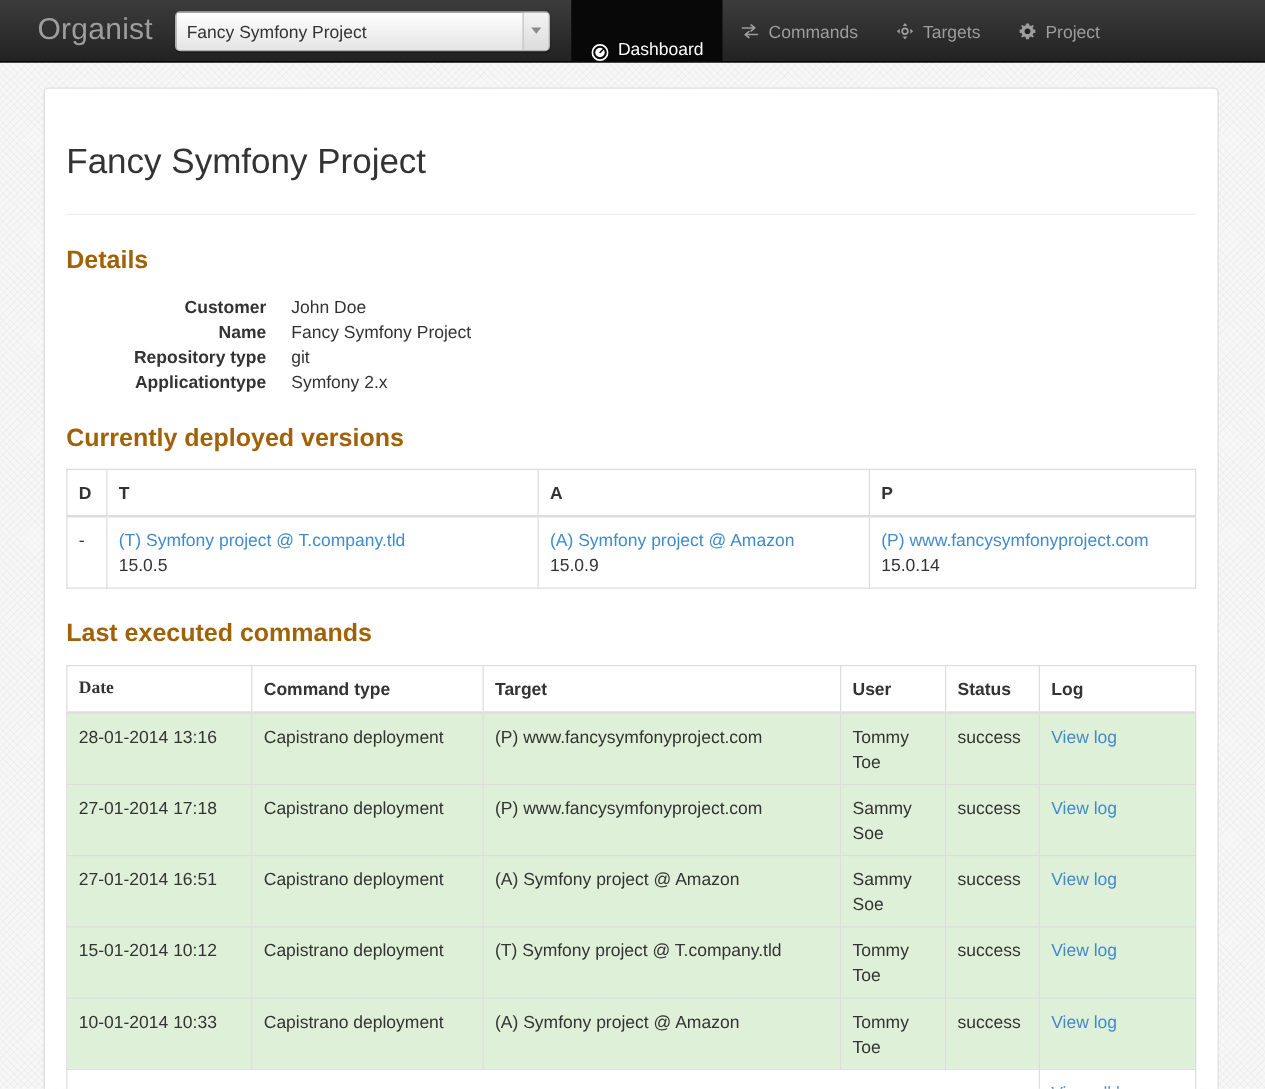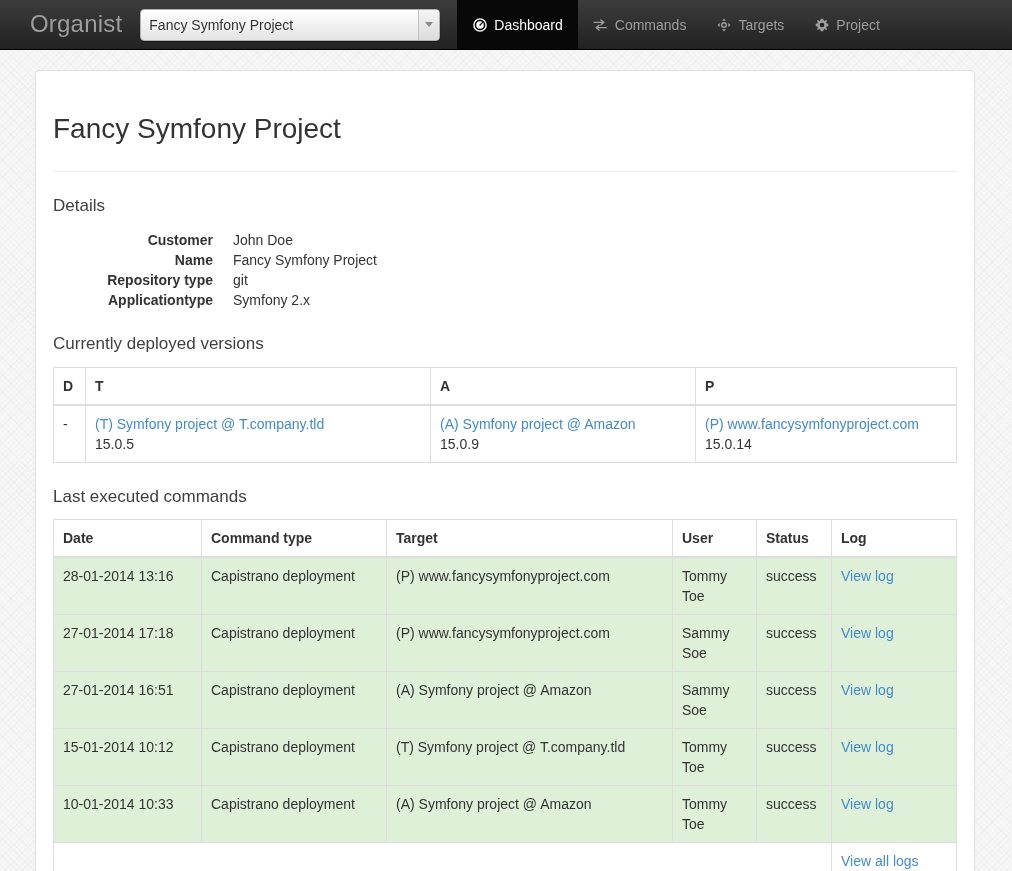--- a/index.html
+++ b/index.html
@@ -96,20 +96,21 @@
     gap: 7px;
     padding: 0 15px;
     color: #9d9d9d;
     text-decoration: none;
     font-size: 14px;
     cursor: pointer;
   }
   .nav-item.active {
     background-color: #080808;
     color: #ffffff;
+    align-items: flex-end;
   }
   .nav-icon { display: inline-flex; align-items: center; justify-content: center; width: 15px; height: 15px; }
   .nav-icon svg { display: block; }
 
   
   .container {
     padding: 20px 0 0 0;
     width: 1012px;
   }
   .panel {
@@ -128,23 +129,23 @@
     color: #333;
     margin: 18px 0 0 0;
     padding: 0 0 0 0;
   }
   .title-rule {
     border: 0;
     border-top: 1px solid #eeeeee;
     margin: 22px 0 0 0;
   }
   h3.section-title {
-    font-size: 17px;
-    font-weight: normal;
-    color: #404040;
+    font-size: 20px;
+    font-weight: bold;
+    color: #a16207;
     margin: 22px 0 10px 0;
   }
   h3.section-title.spaced { }
 
   
   .dl-horizontal { margin: 12px 0 0 0; }
   .dl-row { display: flex; line-height: 20px; margin-bottom: 0; }
   .dl-row dt {
     width: 160px;
     text-align: right;
@@ -186,21 +187,21 @@
   }
   table.versions-table td { line-height: 20px; }
   table.versions-table td .ver { display: block; }
   .col-d { width: 32px; }
   .col-t { width: 345px; }
   .col-a { width: 265px; }
 
   .commands-table tr.row-success td { background-color: #dff0d8; }
   .commands-table tr.footer-row td { background-color: #ffffff; }
   .commands-table td.log-cell { white-space: nowrap; margin-left: 32px; }
-  .col-date { width: 148px; }
+  .col-date { width: 148px; font-family: Liberation Serif, serif; }
   .col-cmdtype { width: 185px; }
   .col-target { width: 286px; }
   .col-user { width: 84px; }
   .col-status { width: 75px; }
 
   a.link { color: #428bca; text-decoration: none; cursor: pointer; }
 </style>
 </head>
 <body>
 

